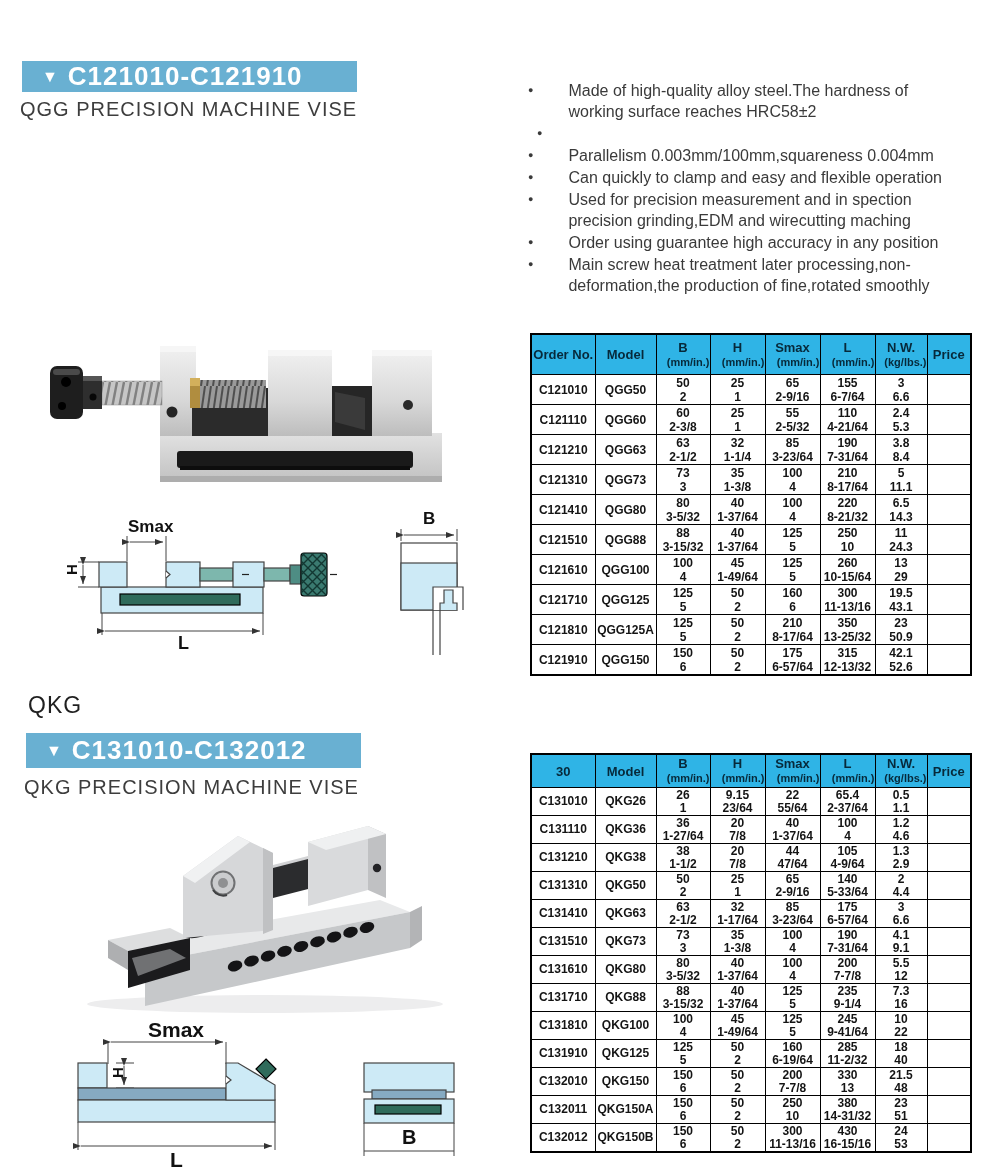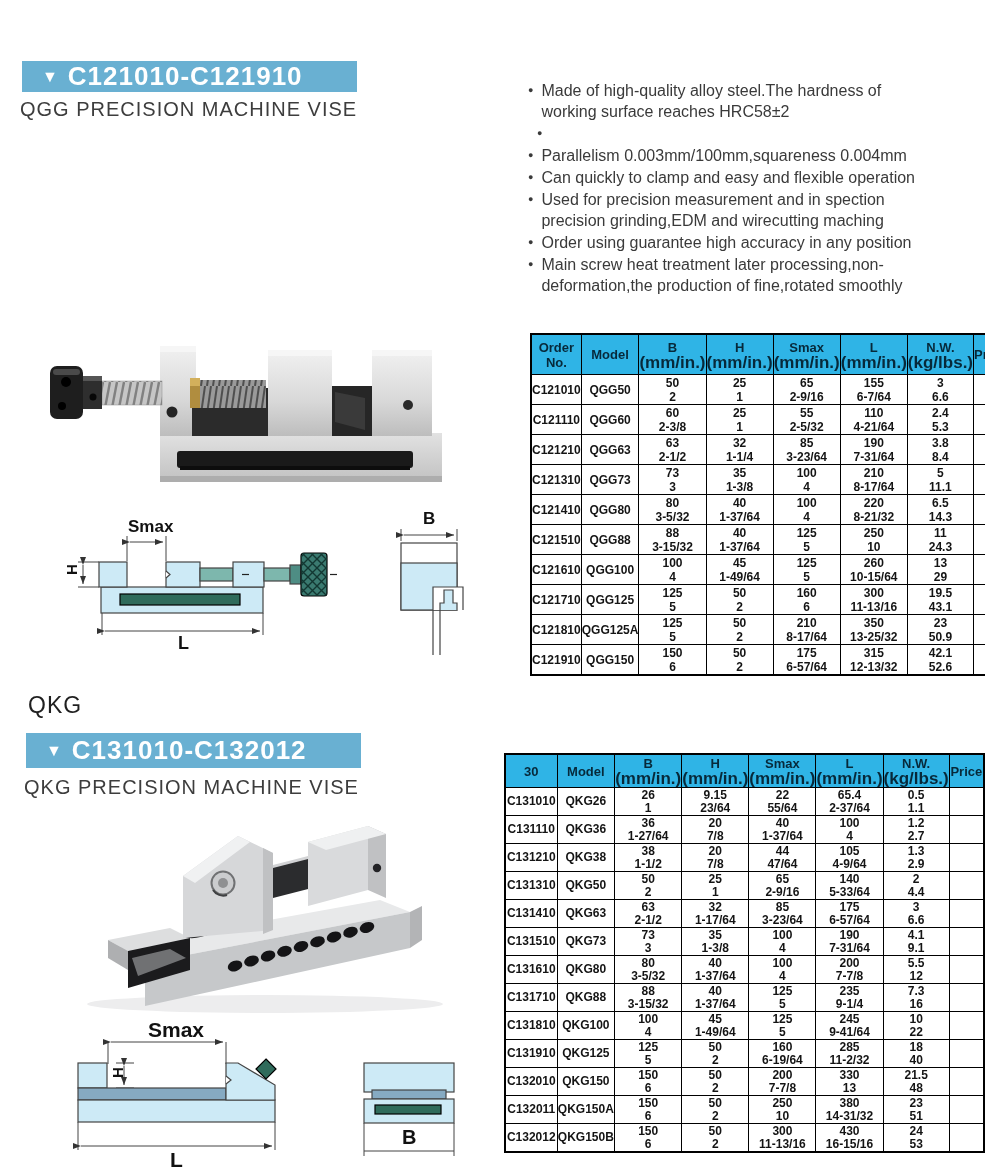--- a/index.html
+++ b/index.html
@@ -20,32 +20,32 @@
 
   .qkg-label { position:absolute; left:28px; top:692px; font-size:23px; font-weight:normal;
                color:#1f1f1f; letter-spacing:1px; }
 
   
   .bullets { position:absolute; left:528px; top:80px; width:455px;
              margin:0; padding:0; list-style:none; color:#3a3a3a; }
   .bullets li { display:flex; gap:8px; font-size:16px; line-height:21px; margin-bottom:1px; }
   .bullets li:nth-child(2) { margin-left:9px; }
   .bullets .dot { font-size:9px; line-height:21px; flex:0 0 auto; }
-  .bullets .ft  { white-space:pre-line; }
+  .bullets .ft  { white-space:pre-line;margin-left:27px; }
 
   
   .spec { position:absolute; border-collapse:collapse; table-layout:fixed;
           border:2px solid #000; background:#fff; }
   #qgg-table { left:530px; top:333px; }
-  #qkg-table { left:504px; top:753px; }
+  #qkg-table { left:530px; top:753px; }
   .spec th, .spec td { border:1px solid #000; text-align:center; vertical-align:middle;
                        padding:0; overflow:hidden; }
   .spec thead th { background:#2fb4e6; color:#07293a; font-weight:bold;
                    font-size:13px; line-height:15px; }
-  .spec thead .unit { font-size:17px; }
+  .spec thead .unit { font-size:11px;text-align:right; }
   #qgg-table thead th { height:39px; }
   #qkg-table thead th { height:32px; }
   .spec td { font-weight:bold; font-size:12px; color:#141414; }
   #qgg-table td { height:29px; line-height:14px; }
   #qkg-table td { height:27px; line-height:13px; }
 
   
   .art { position:absolute; }
   .p1 { left:20px; top:330px;  width:480px; height:180px; }
   .d1 { left:20px; top:505px;  width:480px; height:150px; }
@@ -771,21 +771,21 @@
           <td>
             <div>40</div>
             <div>1-37/64</div>
           </td>
           <td>
             <div>100</div>
             <div>4</div>
           </td>
           <td>
             <div>1.2</div>
-            <div>2.7</div>
+            <div>4.6</div>
           </td>
           <td>
             <div></div>
           </td>
         </tr>
         <tr>
           <td>
             <div>C131210</div>
           </td>
           <td>

